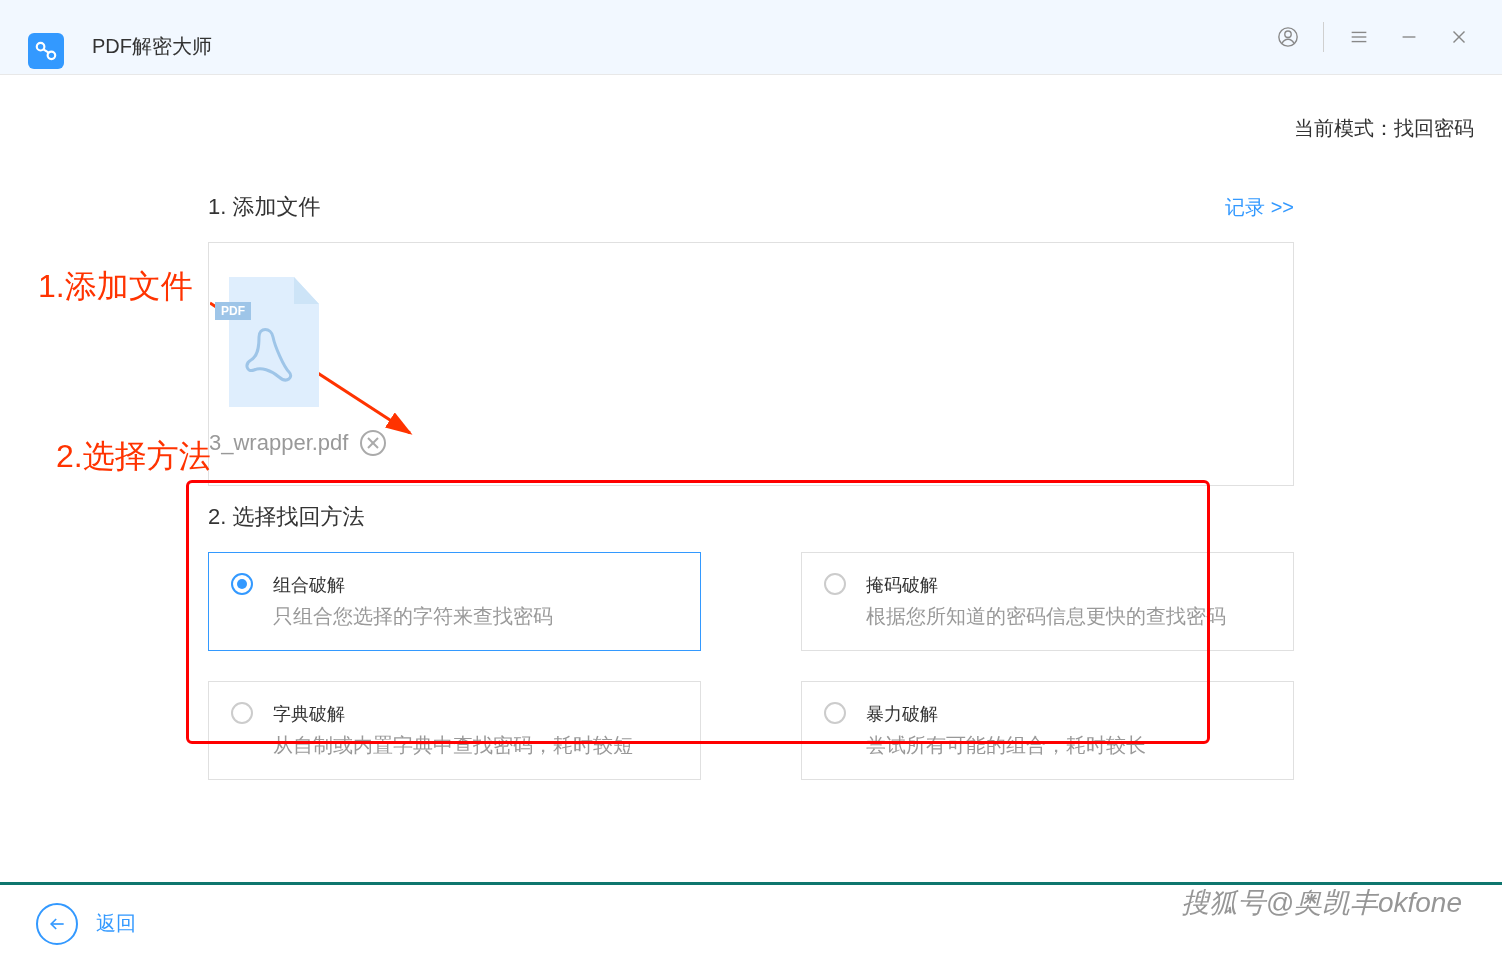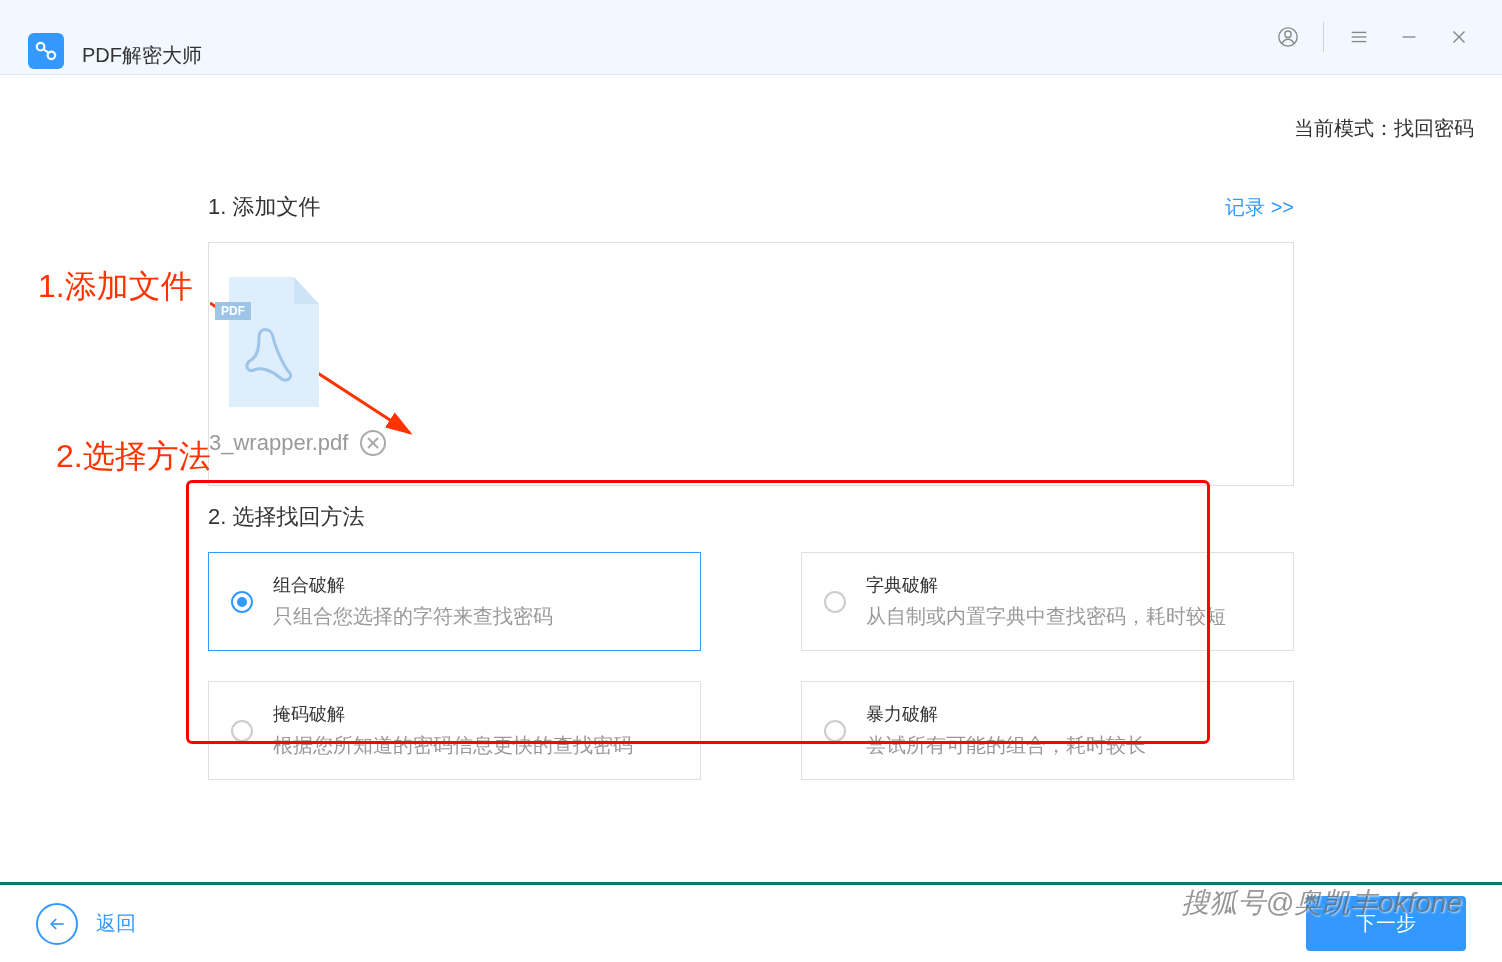--- a/index.html
+++ b/index.html
@@ -1,20 +1,20 @@
 <!DOCTYPE html>
 <html><head>
 <meta charset="utf-8">
 <style>
 * { margin: 0; padding: 0; box-sizing: border-box; font-family: "Microsoft YaHei", Arial, sans-serif; }
 body { background: #ffffff; width: 1502px; height: 962px; position: relative; overflow: hidden; }
 
 
 .titlebar { height: 75px; background: #f2f8ff; display: flex; align-items: center; justify-content: space-between; padding: 0 28px; border-bottom: 1px solid #e8e8e8; }
-.titlebar-left { display: flex; align-items: flex-end; gap: 18px; margin-top: 28px; }
+.titlebar-left { display: flex; align-items: flex-start; gap: 28px; margin-top: 28px; }
 .app-logo { width: 36px; height: 36px; background: #3399ff; border-radius: 6px; display: flex; align-items: center; justify-content: center; }
 .app-logo svg { width: 26px; height: 26px; }
 .app-title { font-size: 20px; color: #333; }
 .titlebar-right { display: flex; align-items: center; gap: 20px; }
 .tb-icon { width: 30px; height: 30px; display: flex; align-items: center; justify-content: center; cursor: pointer; color: #888; }
 .tb-sep { width: 1px; height: 30px; background: #d0d0d0; }
 .tb-icon svg { width: 22px; height: 22px; }
 
 
 .content { position: absolute; top: 75px; left: 0; right: 0; bottom: 80px; padding: 40px 28px 0 28px; overflow: hidden; }
@@ -35,21 +35,21 @@
 
 .anno { position: absolute; color: #ff3300; font-size: 32px; font-weight: 500; }
 .anno1 { top: 190px; left: 38px; }
 .arrow { position: absolute; top: 218px; left: 210px; }
 .anno2 { top: 360px; left: 56px; }
 .red-box { position: absolute; border: 3px solid #ff0000; border-radius: 6px; top: 405px; left: 186px; width: 1024px; height: 264px; pointer-events: none; }
 
 
 .step2-block { margin-top: 16px; }
 .options-grid { display: grid; grid-template-columns: 1fr 1fr; gap: 30px 100px; margin-top: 20px; }
-.option-card { border: 1px solid #e0e0e0; padding: 20px 22px; display: flex; align-items: center; gap: 20px; cursor: pointer; }
+.option-card { border: 1px solid #e0e0e0; padding: 20px 22px; display: flex; align-items: flex-start; gap: 20px; cursor: pointer; }
 .option-card.selected { border: 1px solid #3399ff; }
 .radio { width: 22px; height: 22px; border: 2px solid #ccc; border-radius: 50%; display: flex; align-items: center; justify-content: center; flex-shrink: 0; }
 .option-card.selected .radio { border-color: #3399ff; }
 .radio-dot { width: 10px; height: 10px; background: #3399ff; border-radius: 50%; display: none; }
 .option-card.selected .radio-dot { display: block; }
 .option-text { flex: 1; }
 .option-title { font-size: 18px; color: #333; margin-bottom: 6px; }
 .option-desc { font-size: 20px; color: #999; }
 
 
@@ -156,29 +156,29 @@
               <div class="radio-dot"></div>
             </div>
           <div class="option-text">
             <div class="option-title">组合破解</div>
             <div class="option-desc">只组合您选择的字符来查找密码</div>
           </div>
         </div>
         <div class="option-card">
           <div class="radio"></div>
           <div class="option-text">
+            <div class="option-title">掩码破解</div>
+            <div class="option-desc">根据您所知道的密码信息更快的查找密码</div>
+          </div>
+        </div>
+        <div class="option-card">
+          <div class="radio"></div>
+          <div class="option-text">
             <div class="option-title">字典破解</div>
             <div class="option-desc">从自制或内置字典中查找密码，耗时较短</div>
-          </div>
-        </div>
-        <div class="option-card">
-          <div class="radio"></div>
-          <div class="option-text">
-            <div class="option-title">掩码破解</div>
-            <div class="option-desc">根据您所知道的密码信息更快的查找密码</div>
           </div>
         </div>
         <div class="option-card">
           <div class="radio"></div>
           <div class="option-text">
             <div class="option-title">暴力破解</div>
             <div class="option-desc">尝试所有可能的组合，耗时较长</div>
           </div>
         </div>
       </div>
@@ -189,16 +189,15 @@
 <div class="footer">
   <div class="back-group">
     <div class="back-circle">
       <svg width="20" height="20" viewBox="0 0 24 24" fill="none" stroke="currentColor" stroke-width="2">
           <line x1="20" y1="12" x2="5" y2="12"></line>
           <polyline points="11,6 5,12 11,18"></polyline>
         </svg>
     </div>
     <span class="back-label">返回</span>
   </div>
-  <button class="next-btn">下一步</button>
 </div>
 
 <div class="watermark">搜狐号@奥凯丰okfone</div>
 
 </body></html>

